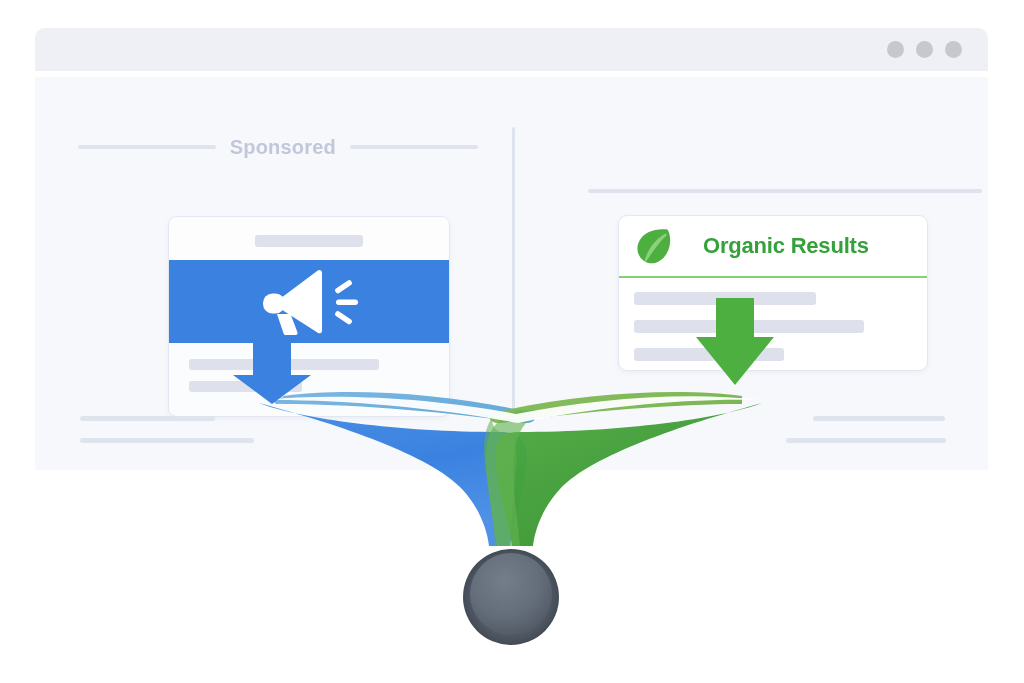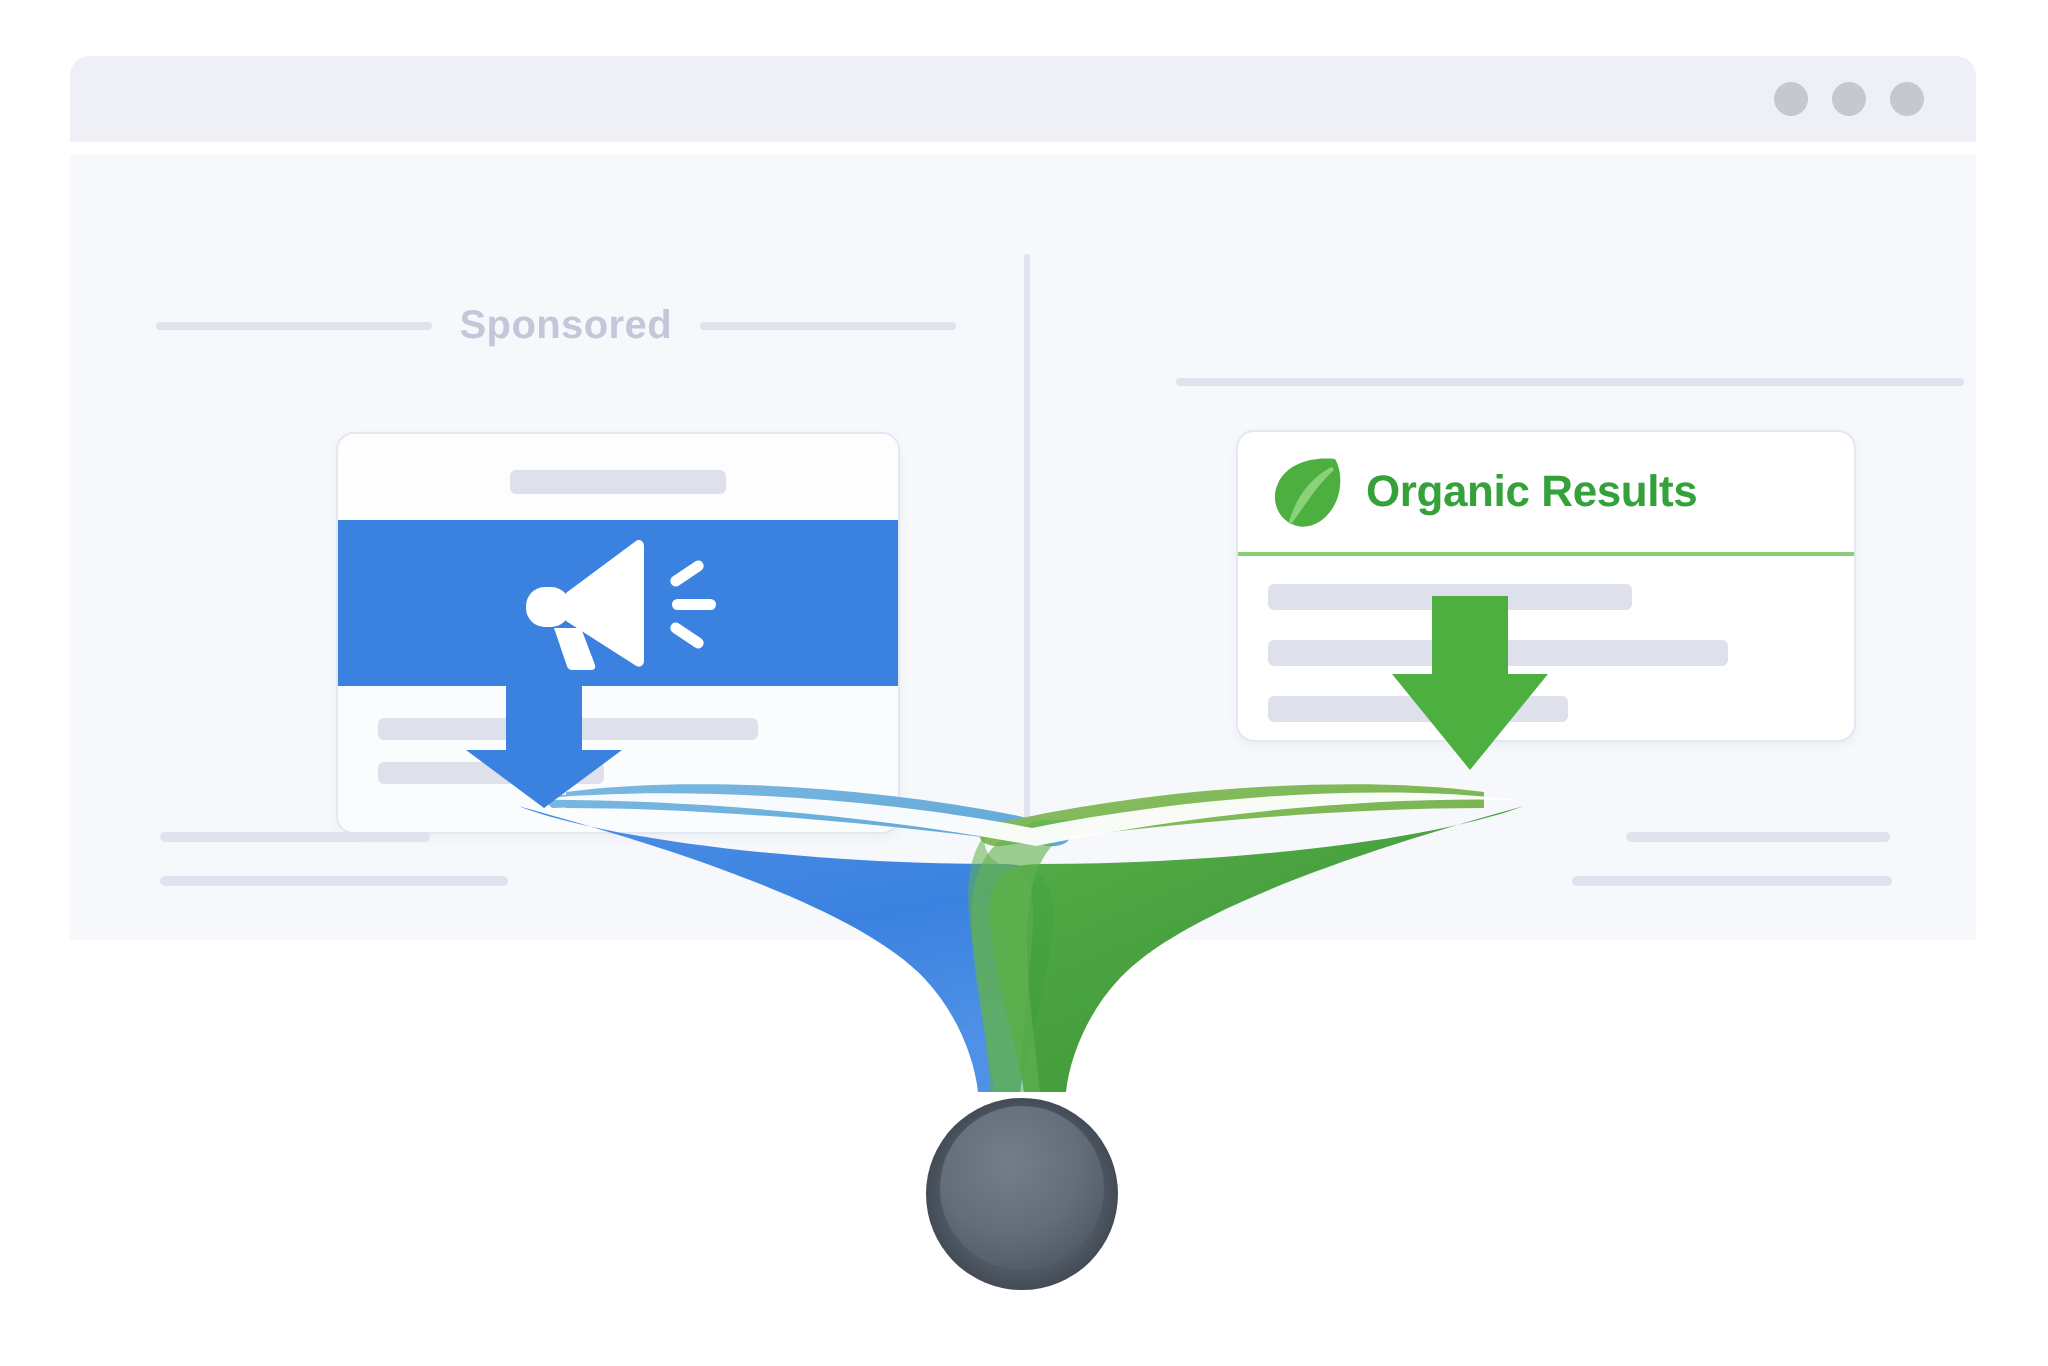--- a/index.html
+++ b/index.html
@@ -71,21 +71,21 @@
     width: 3px;
     height: 292px;
     background: #dfe3ee;
     border-radius: 2px;
   }
 
   
   .sponsored-header {
     position: absolute;
     left: 43px;
-    top: 72px;
+    top: 56px;
     width: 400px;
     height: 28px;
     display: flex;
     align-items: center;
     gap: 14px;
   }
   .rule {
     flex: 1 1 auto;
     height: 4px;
     background: #dfe3ee;
@@ -180,20 +180,21 @@
     overflow: hidden;
   }
   .organic-head {
     position: relative;
     height: 62px;
     border-bottom: 2px solid #86cf73;
     display: flex;
     align-items: center;
     padding-left: 13px;
     box-sizing: border-box;
+    gap: 20px;
   }
   .leaf-icon { flex: 0 0 auto; margin-right: 9px; }
   .organic-title {
     font-size: 22px;
     font-weight: bold;
     color: #35a13a;
     white-space: nowrap;
     letter-spacing: -0.2px;
   }
   .organic-body { position: relative; height: 90px; }

